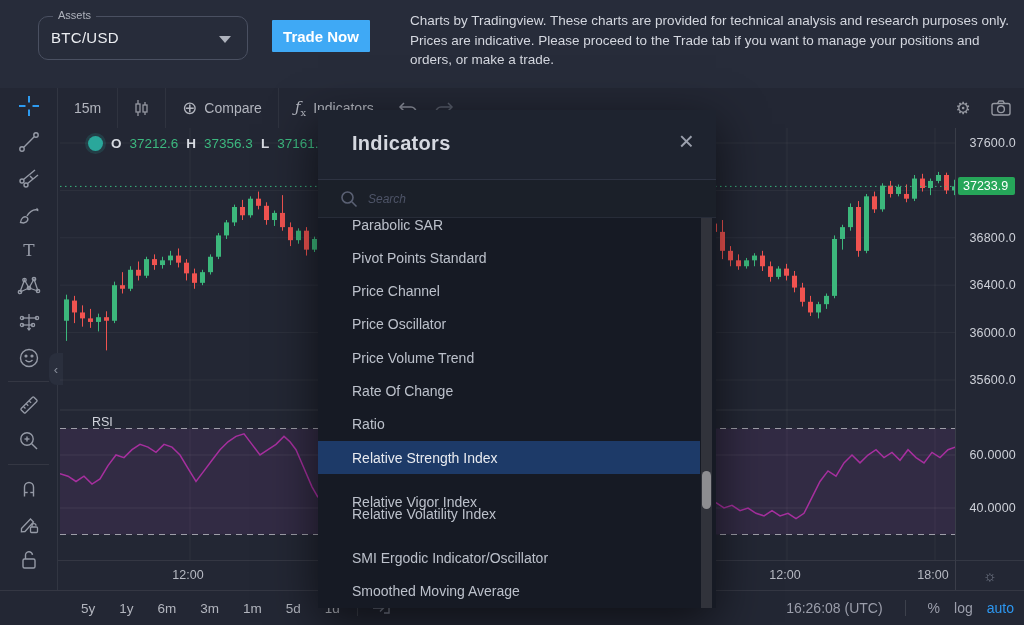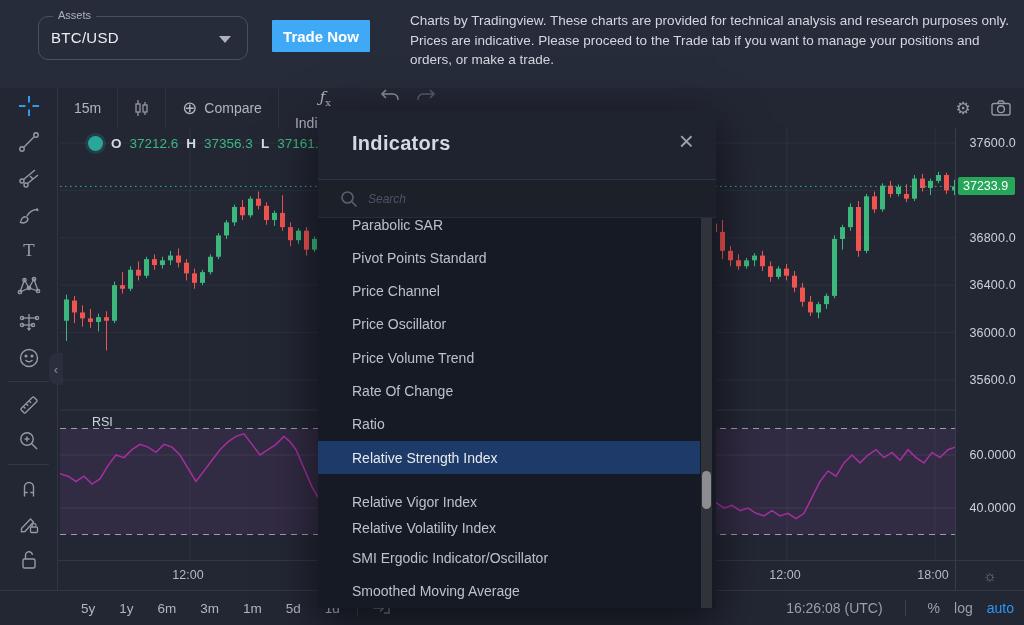--- a/index.html
+++ b/index.html
@@ -19,21 +19,21 @@
   
   .sidebar { position:absolute; left:0; top:88px; width:58px; height:537px; background:#232734; border-right:1px solid rgba(255,255,255,.07); }
   .tool { width:58px; height:36px; display:flex; align-items:center; justify-content:center; cursor:pointer; }
   .tool svg { display:block; }
   .side-divider { height:1px; background:rgba(255,255,255,.08); margin:5px 8px; }
   .side-collapse { position:absolute; left:49px; top:353px; width:14px; height:32px; background:#2a2f3d; border-radius:8px 0 0 8px; color:#8a8f9c; font-size:13px; display:flex; align-items:center; justify-content:center; cursor:pointer; }
 
   
   .chart-toolbar { position:absolute; left:58px; top:88px; width:966px; height:40px; background:#232734; display:flex; align-items:center; }
   .tb-item { height:40px; display:flex; align-items:center; gap:7px; padding:0 16px; font-size:14px; color:#b2b5be; cursor:pointer; border-right:1px solid rgba(255,255,255,.06); }
-  .tb-item.noborder { border-right:none;flex-direction:column; }
+  .tb-item.noborder { border-right:none; }
   .tb-fx { font-family:"DejaVu Serif", serif; font-style:italic; font-size:15px; color:#b2b5be; }
   .tb-fx sub { font-size:10px; font-style:normal; }
   .tb-right { position:absolute; right:4px; top:0; height:40px; display:flex; align-items:center; }
   .tb-icon-btn { width:38px; height:40px; display:flex; align-items:center; justify-content:center; cursor:pointer; color:#9598a1; }
   .gear-glyph { font-size:17px; }
 
   
   .chart-wrap { position:absolute; left:60px; top:128px; width:895px; height:432px; }
   .legend { position:absolute; left:28px; top:8px; display:flex; align-items:center; gap:8px; font-size:13.5px; z-index:2; }
   .legend .dot { width:15px; height:15px; border-radius:50%; background:#2aa79b; box-shadow:0 0 0 3px rgba(42,167,155,.18); }
@@ -474,21 +474,21 @@
     <div class="modal-list" id="modal-list">
         <div class="mi" style="top: -10px;">Parabolic SAR</div>
         <div class="mi" style="top: 23.3px;">Pivot Points Standard</div>
         <div class="mi" style="top: 56.6px;">Price Channel</div>
         <div class="mi" style="top: 89.9px;">Price Oscillator</div>
         <div class="mi" style="top: 123.2px;">Price Volume Trend</div>
         <div class="mi" style="top: 156.5px;">Rate Of Change</div>
         <div class="mi" style="top: 189.8px;">Ratio</div>
         <div class="mi selected" style="top: 223.1px;">Relative Strength Index</div>
         <div class="mi" style="top: 267px;">Relative Vigor Index</div>
-        <div class="mi" style="top: 293px;">Relative Volatility Index</div>
+        <div class="mi" style="top: 279px;">Relative Volatility Index</div>
         <div class="mi" style="top: 323px;">SMI Ergodic Indicator/Oscillator</div>
         <div class="mi" style="top: 356.3px;">Smoothed Moving Average</div>
       </div>
     <div class="modal-scroll-track"></div>
     <div class="modal-scroll-thumb"></div>
   </div>
 
 </div>
 
 </body></html>

